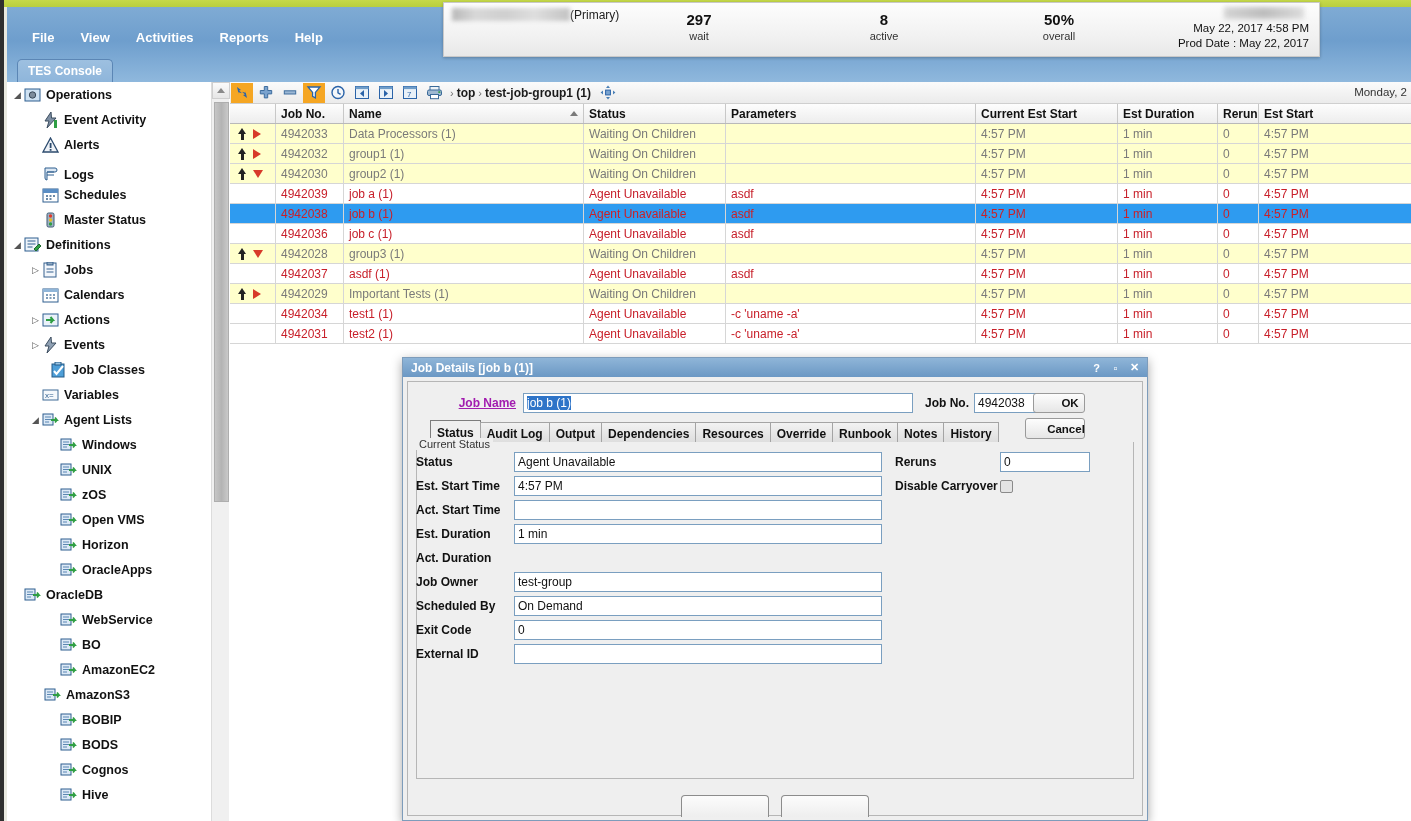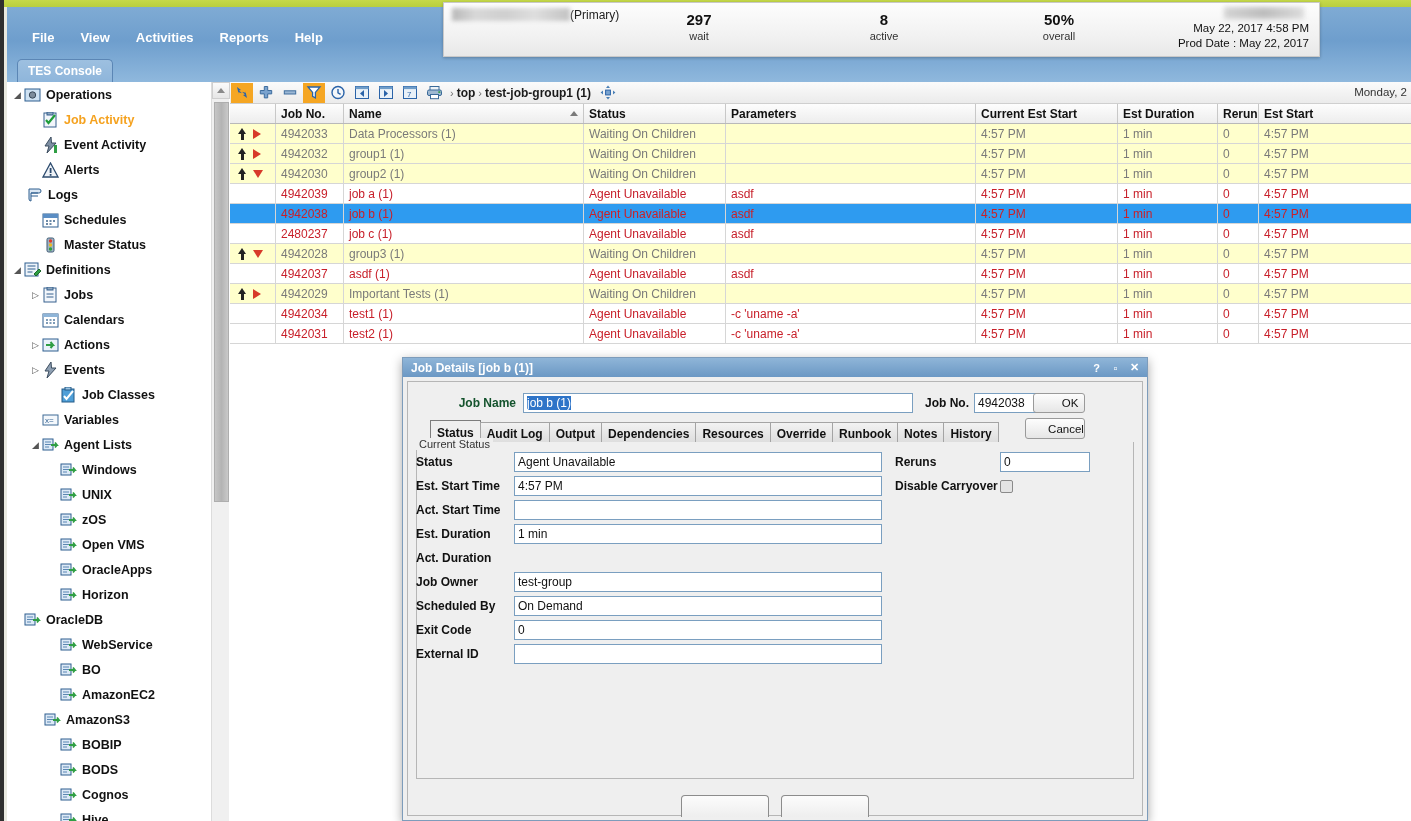--- a/index.html
+++ b/index.html
@@ -231,35 +231,35 @@
     display:flex; align-items:center; justify-content:center;
     color:#fff; font-size:11px; font-weight:bold;
   }
   .dlg-body { position:absolute; left:4px; top:23px; right:4px; bottom:4px;
     background:#efefef; border:1px solid #b6b6b6; }
 
   .jobname-row {
     position:absolute; left:8px; top:10px; right:8px; height:22px;
     display:flex; align-items:center;
   }
-  .lbl-jn { font-weight:bold; font-size:12px; color:#14532d; width:100px; text-align:right; margin-right:7px; }
+  .lbl-jn { font-weight:bold; font-size:12px; color:#a21caf; width:100px; text-align:right; margin-right:7px;text-decoration:underline; }
   .inp {
     border:1px solid #7a9fc0; background:#fff; height:20px;
     font-family:"Liberation Sans", sans-serif; font-size:12px;
     padding:1px 3px; color:#111; display:flex; align-items:center;
     white-space:nowrap; overflow:hidden;
   }
   .sel-text { background:#2e74c8; color:#fff; }
   .lbl-jno { font-weight:bold; font-size:12px; color:#111; margin:0 5px 0 12px; white-space:nowrap; }
 
   .btn {
     border:1px solid #9a9a9a; border-radius:3px;
     background:linear-gradient(#fdfdfd,#e6e6e6);
     font-family:"Liberation Sans", sans-serif;
-    font-weight:normal; font-size:11.5px; color:#111;
+    font-weight:bold; font-size:11.5px; color:#111;
     display:flex; align-items:center; justify-content:center;
     white-space:nowrap;
     padding-left:22px;
   }
 
   .tabs {
     position:absolute; left:22px; top:38px;
     display:flex; align-items:flex-end;
   }
   .tab {
@@ -362,44 +362,35 @@
         <span class="tw">◢</span>
         <span class="tree-ico"><svg width="17" height="16" viewBox="0 0 17 16">
             <rect x="1" y="2" width="15" height="12" fill="#cfe2f3" stroke="#2f5f8f"></rect>
             <circle cx="8.5" cy="8" r="3.2" fill="#7d8c9c" stroke="#3a4a5a"></circle>
           </svg></span>
         <span class="tree-lbl">Operations</span>
       </div>
       <div class="tree-row" style="padding-left: 22px;">
         <span class="tw">&nbsp;</span>
         <span class="tree-ico"><svg width="17" height="16" viewBox="0 0 17 16">
-            <rect x="2" y="1" width="12" height="14" fill="#f2f6fb" stroke="#36618e"></rect>
-            <rect x="5" y="0" width="6" height="3" fill="#8fa8c0" stroke="#36618e"></rect>
-            <path d="M4 8 l2.5 3 L13 3" stroke="#1f9d3a" stroke-width="2.2" fill="none"></path>
-          </svg></span>
-        <span class="tree-lbl sel">Job Activity</span>
-      </div>
-      <div class="tree-row" style="padding-left: 22px;">
-        <span class="tw">&nbsp;</span>
-        <span class="tree-ico"><svg width="17" height="16" viewBox="0 0 17 16">
             <path d="M9 0 L3 9 h4 l-2 7 L14 6 h-4.5z" fill="#7e8fa3" stroke="#3b4c5e"></path>
             <path d="M12 8 v8 h3 v-8z" fill="#2f9e44"></path>
           </svg></span>
         <span class="tree-lbl">Event Activity</span>
       </div>
       <div class="tree-row" style="padding-left: 22px;">
         <span class="tw">&nbsp;</span>
         <span class="tree-ico"><svg width="17" height="16" viewBox="0 0 17 16">
             <path d="M8.5 1 L16 15 H1z" fill="#eef2f7" stroke="#2c4b6e" stroke-width="1.3"></path>
             <rect x="7.7" y="6" width="1.8" height="5" fill="#2c4b6e"></rect>
             <rect x="7.7" y="12" width="1.8" height="1.8" fill="#2c4b6e"></rect>
           </svg></span>
         <span class="tree-lbl">Alerts</span>
       </div>
-      <div class="tree-row" style="padding-left: 6px;">
+      <div class="tree-row" style="padding-left: 22px; align-items: flex-end;">
         <span class="tw">&nbsp;</span>
         <span class="tree-ico"><svg width="17" height="16" viewBox="0 0 17 16">
             <path d="M3 2 h10 a2 2 0 0 1 0 4 h-8 v8 a2 2 0 0 1 -2 -2z" fill="#dbe7f3" stroke="#2f5f8f"></path>
             <path d="M5 6 h7 M5 9 h7" stroke="#2f5f8f"></path>
           </svg></span>
         <span class="tree-lbl">Logs</span>
       </div>
       <div class="tree-row" style="padding-left: 22px;">
         <span class="tw">&nbsp;</span>
         <span class="tree-ico"><svg width="17" height="16" viewBox="0 0 17 16">
@@ -454,21 +445,21 @@
           </svg></span>
         <span class="tree-lbl">Actions</span>
       </div>
       <div class="tree-row" style="padding-left: 22px;">
         <span class="tw">▷</span>
         <span class="tree-ico"><svg width="17" height="16" viewBox="0 0 17 16">
             <path d="M9 0 L3 9 h4 l-2 7 L14 6 h-4.5z" fill="#8fa0b3" stroke="#3b4c5e"></path>
           </svg></span>
         <span class="tree-lbl">Events</span>
       </div>
-      <div class="tree-row" style="padding-left: 40px;">
+      <div class="tree-row" style="padding-left: 30px;">
         <span class="tw">&nbsp;</span>
         <span class="tree-ico"><svg width="17" height="16" viewBox="0 0 17 16">
             <rect x="2" y="2" width="12" height="13" fill="#4f9fd8" stroke="#245b87"></rect>
             <rect x="5" y="0" width="6" height="3" fill="#9bc4e2" stroke="#245b87"></rect>
             <path d="M4 9 l2.5 3 L13 4" stroke="#fff" stroke-width="2" fill="none"></path>
           </svg></span>
         <span class="tree-lbl">Job Classes</span>
       </div>
       <div class="tree-row" style="padding-left: 22px;">
         <span class="tw">&nbsp;</span>
@@ -523,30 +514,30 @@
           </svg></span>
         <span class="tree-lbl">Open VMS</span>
       </div>
       <div class="tree-row" style="padding-left: 40px;">
         <span class="tw">&nbsp;</span>
         <span class="tree-ico"><svg width="17" height="16" viewBox="0 0 17 16">
             <rect x="1" y="2" width="10" height="11" fill="#dce9f6" stroke="#2f5f8f"></rect>
             <path d="M3 5h6 M3 7.5h6 M3 10h4" stroke="#5b87b3"></path>
             <path d="M9 8 h6 l-2 -2.5 M15 8 l-2 2.5" stroke="#2f9e44" stroke-width="1.8" fill="none"></path>
           </svg></span>
+        <span class="tree-lbl">Horizon</span>
+      </div>
+      <div class="tree-row" style="padding-left: 40px;">
+        <span class="tw">&nbsp;</span>
+        <span class="tree-ico"><svg width="17" height="16" viewBox="0 0 17 16">
+            <rect x="1" y="2" width="10" height="11" fill="#dce9f6" stroke="#2f5f8f"></rect>
+            <path d="M3 5h6 M3 7.5h6 M3 10h4" stroke="#5b87b3"></path>
+            <path d="M9 8 h6 l-2 -2.5 M15 8 l-2 2.5" stroke="#2f9e44" stroke-width="1.8" fill="none"></path>
+          </svg></span>
         <span class="tree-lbl">OracleApps</span>
-      </div>
-      <div class="tree-row" style="padding-left: 40px;">
-        <span class="tw">&nbsp;</span>
-        <span class="tree-ico"><svg width="17" height="16" viewBox="0 0 17 16">
-            <rect x="1" y="2" width="10" height="11" fill="#dce9f6" stroke="#2f5f8f"></rect>
-            <path d="M3 5h6 M3 7.5h6 M3 10h4" stroke="#5b87b3"></path>
-            <path d="M9 8 h6 l-2 -2.5 M15 8 l-2 2.5" stroke="#2f9e44" stroke-width="1.8" fill="none"></path>
-          </svg></span>
-        <span class="tree-lbl">Horizon</span>
       </div>
       <div class="tree-row" style="">
         <span class="tw">&nbsp;</span>
         <span class="tree-ico"><svg width="17" height="16" viewBox="0 0 17 16">
             <rect x="1" y="2" width="10" height="11" fill="#dce9f6" stroke="#2f5f8f"></rect>
             <path d="M3 5h6 M3 7.5h6 M3 10h4" stroke="#5b87b3"></path>
             <path d="M9 8 h6 l-2 -2.5 M15 8 l-2 2.5" stroke="#2f9e44" stroke-width="1.8" fill="none"></path>
           </svg></span>
         <span class="tree-lbl">OracleDB</span>
       </div>
@@ -796,21 +787,21 @@
             <div class="cell c2 ">job b (1)</div>
             <div class="cell c3 ">Agent Unavailable</div>
             <div class="cell c4 ">asdf</div>
             <div class="cell c5 ">4:57 PM</div>
             <div class="cell c6 ">1 min</div>
             <div class="cell c7 ">0</div>
             <div class="cell c8 ">4:57 PM</div>
           </div>
           <div class="row leaf">
             <div class="cell c0"></div>
-            <div class="cell c1 c-red">2480237</div>
+            <div class="cell c1 c-red">4942036</div>
             <div class="cell c2 c-red">job c (1)</div>
             <div class="cell c3 c-red">Agent Unavailable</div>
             <div class="cell c4 c-red">asdf</div>
             <div class="cell c5 c-red">4:57 PM</div>
             <div class="cell c6 c-red">1 min</div>
             <div class="cell c7 c-red">0</div>
             <div class="cell c8 c-red">4:57 PM</div>
           </div>
           <div class="row group">
             <div class="cell c0">

